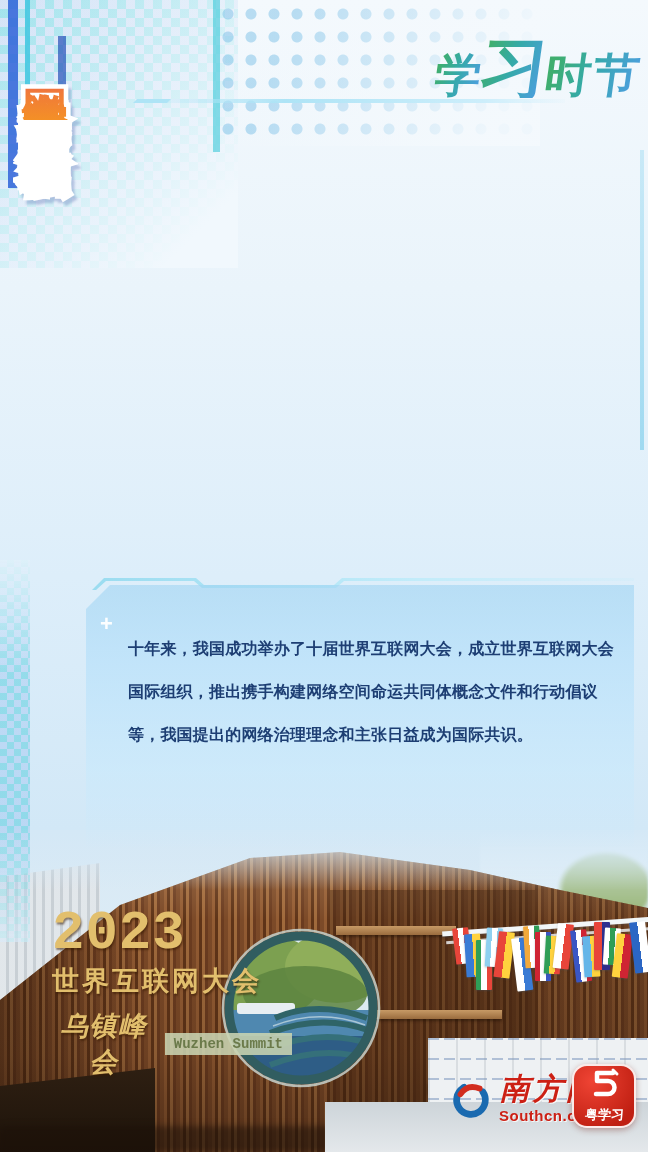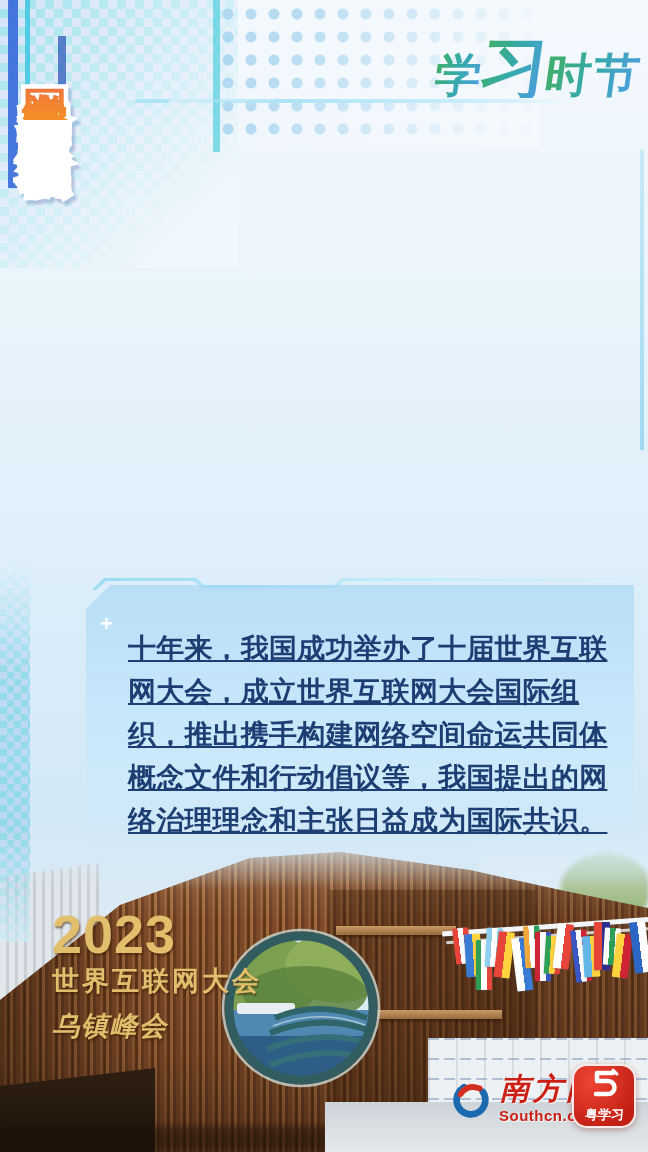--- a/index.html
+++ b/index.html
@@ -71,22 +71,22 @@
 
   
   .info-top{ position:absolute; left:86px; top:578px; width:548px; height:12px; z-index:4;
     background:linear-gradient(90deg,#9adcf0,#c2ecfa 60%, rgba(194,236,250,.2));
     clip-path:polygon(18px 0, 110px 0, 118px 7px, 248px 7px, 256px 0, 100% 0, 100% 3px, 258px 3px, 250px 10px, 116px 10px, 108px 3px, 20px 3px, 0 21px, 0 18px); }
   .info-card{ position:absolute; left:86px; top:585px; width:548px; height:262px; z-index:4;
     background:linear-gradient(180deg, rgba(160,212,242,.6), rgba(185,225,250,.75) 28%, rgba(200,233,252,.62) 70%, rgba(205,235,252,.05) 100%);
     clip-path:polygon(24px 0, 100% 0, 100% 100%, 0 100%, 0 24px); }
   .plus-mark{ position:absolute; left:14px; top:26px; font-size:22px; font-weight:700; color:rgba(255,255,255,.95); }
   .info-text{ position:absolute; left:42px; top:42px; width:488px;
-    font-size:28px; font-weight:600; letter-spacing:.2px; line-height:43px; color:#1d3e73;
-    font-family:"DejaVu Sans","Liberation Sans",sans-serif;text-decoration:underline; }
+    font-size:16px; font-weight:600; letter-spacing:.2px; line-height:43px; color:#1d3e73;
+    font-family:"DejaVu Sans","Liberation Sans",sans-serif; }
 
   
   .photo{ position:absolute; left:0; top:830px; width:648px; height:322px; z-index:2; overflow:hidden; }
   .sky{ position:absolute; inset:0; background:linear-gradient(180deg,#d8e9f5,#dcecf6 40%,#e6f1f8); }
   .photo-fade{ position:absolute; left:0; top:0; width:648px; height:60px; z-index:9;
     background:linear-gradient(180deg,#d4e8f6,rgba(212,232,246,0)); }
   .trees{ position:absolute; left:480px; top:0; width:168px; height:210px; z-index:2;
     background:
       radial-gradient(70px 55px at 75% 28%, #84a656 0 60%, transparent 70%),
       radial-gradient(90px 65px at 50% 55%, #5d8440 0 60%, transparent 72%),
@@ -110,21 +110,21 @@
   .wood-dark{ position:absolute; left:330px; top:60px; width:205px; height:262px; background:rgba(55,28,12,.35); z-index:3; }
   .steps-dark{ position:absolute; left:0; top:238px; width:155px; height:84px; z-index:5;
     background:linear-gradient(180deg,#2e1f12,#1d130a); clip-path:polygon(0 18px, 100% 0, 100% 100%, 0 100%); }
   .wood-shadow-bottom{ position:absolute; left:0; top:296px; width:340px; height:26px; background:rgba(28,16,7,.5); z-index:5; filter:blur(3px); }
 
   
   .gate{ position:absolute; left:215px; top:92px; width:172px; height:172px; z-index:6; }
 
   
   .signage{ position:absolute; left:52px; top:80px; width:240px; z-index:7; color:#e2bf6d;
-    text-shadow:1px 2px 2px rgba(55,25,0,.55); font-family:Liberation Sans, sans-serif; }
+    text-shadow:1px 2px 2px rgba(55,25,0,.55); font-family:Liberation Mono, monospace; }
   .yr-row{ display:flex; align-items:flex-end; }
   .yr{ font-size:54px; font-weight:900; line-height:.9; letter-spacing:1px; }
   .yr-right{ margin-left:6px; display:flex; flex-direction:column; align-items:flex-start; }
   .flourish{ width:44px; height:16px; position:relative; }
   .flourish i{ position:absolute; left:0; width:44px; height:4px; background:#e2bf6d; border-radius:2px; transform:skewY(-14deg); }
   .flourish i:nth-child(1){ top:1px; } .flourish i:nth-child(2){ top:8px; width:36px; left:6px; }
   .world{ font-size:21px; font-weight:900; letter-spacing:3px; margin-top:2px; }
   .conf-en{ font-size:16.5px; font-weight:900; letter-spacing:1.2px; margin-top:3px; white-space:nowrap; }
   .conf-cn{ font-size:27px; font-weight:900; letter-spacing:3px; margin-top:4px; white-space:nowrap; }
   .summit-row{ display:flex; align-items:center; margin-top:9px;text-align:center; }
@@ -230,20 +230,21 @@
       <circle cx="86" cy="86" r="78" fill="none" stroke="#c8d2cc" stroke-width="2.5" opacity=".85"></circle>
     </svg>
 
     <div class="signage">
       <div class="yr-row">
         <span class="yr">2023</span>
       </div>
       <div class="conf-cn">世界互联网大会</div>
       <div class="summit-row">
         <span class="summit-cn">乌镇峰会</span>
+        <span class="summit-en">Wuzhen Summit</span>
       </div>
     </div>
 
     <div class="flags-area">
       <div class="pole-beam"></div>
       <div class="pole-beam2"></div>
       <div style="position:absolute; inset:0;">
           <div class="flag" style="background: linear-gradient(90deg, rgb(232, 69, 58) 0%, rgb(232, 69, 58) 33.3%, rgb(255, 255, 255) 33.3%, rgb(255, 255, 255) 66.7%, rgb(232, 69, 58) 66.7%, rgb(232, 69, 58) 100%); left: 0px; top: 6px; height: 36px; transform: rotate(-7deg);"></div>
           <div class="flag" style="background: linear-gradient(90deg, rgb(58, 123, 213) 0%, rgb(58, 123, 213) 50%, rgb(255, 210, 62) 50%, rgb(255, 210, 62) 100%); left: 11.8px; top: 12px; height: 43px; transform: rotate(-3.5deg);"></div>
           <div class="flag" style="background: linear-gradient(90deg, rgb(47, 158, 87) 0%, rgb(47, 158, 87) 33.3%, rgb(255, 255, 255) 33.3%, rgb(255, 255, 255) 66.7%, rgb(232, 69, 58) 66.7%, rgb(232, 69, 58) 100%); left: 23.6px; top: 18px; height: 50px; transform: rotate(0deg);"></div>

